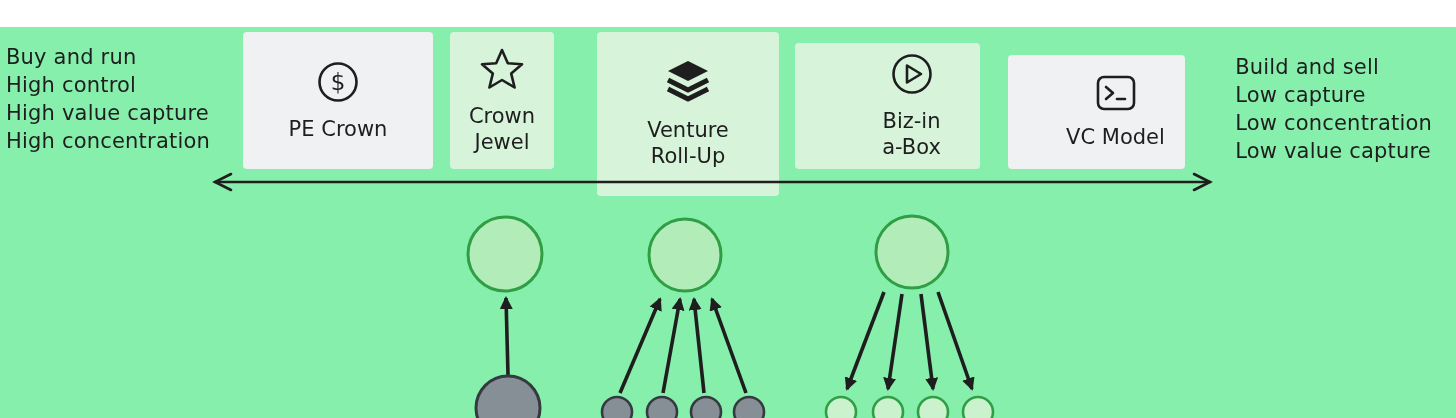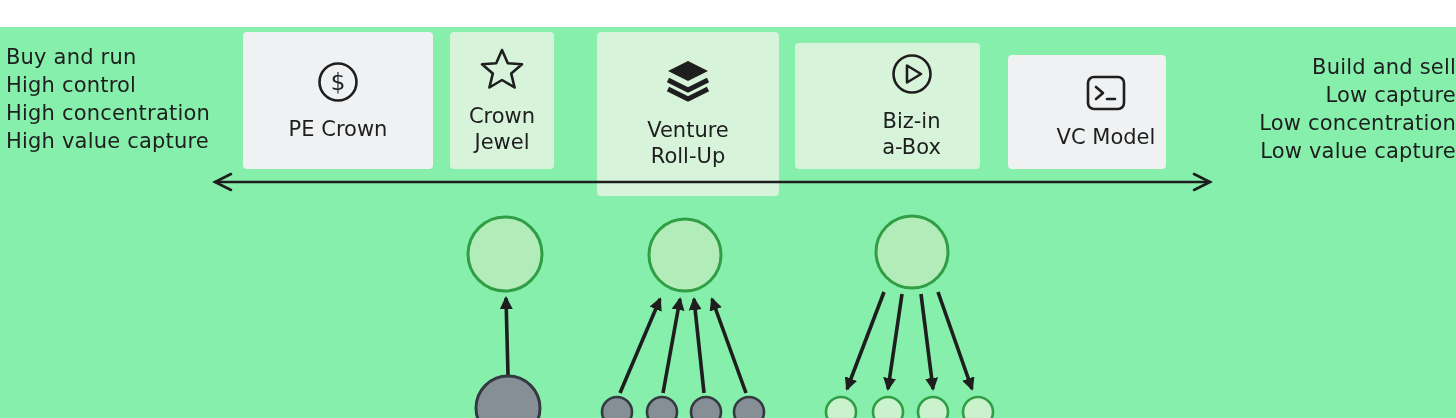--- a/index.html
+++ b/index.html
@@ -16,21 +16,21 @@
     overflow: hidden;
     margin-top: 27px;
   }
   .side-caption {
     position: absolute;
     font-size: 21px;
     line-height: 28px;
     letter-spacing: 0.2px;
   }
   .side-caption--left { left: 6px; top: 16px; text-align: left; }
-  .side-caption--right { right: 0; top: 26px; text-align: right; }
+  .side-caption--right { right: 24px; top: 26px; }
 
   .card {
     position: absolute;
     display: flex;
     flex-direction: column;
     align-items: center;
     justify-content: center;
     gap: 12px;
     border-radius: 4px;
   }
@@ -49,22 +49,22 @@
   .structures { position: absolute; left: 0; top: 170px; }
 </style>
 </head>
 <body>
 
 <div class="canvas">
 
   <div class="side-caption side-caption--left">
     <div>Buy and run</div>
     <div>High control</div>
+    <div>High value capture</div>
     <div>High concentration</div>
-    <div>High value capture</div>
   </div>
 
   <div class="side-caption side-caption--right">
     <div>Build and sell</div>
     <div>Low capture</div>
     <div>Low concentration</div>
     <div>Low value capture</div>
   </div>
 
   <div class="card card--gray" style="left:243px; top:5px; width:190px; height:137px;">
@@ -103,21 +103,21 @@
     <span class="icon">
       <svg width="44" height="44" viewBox="0 0 44 44">
         <circle cx="22" cy="22" r="18.5" fill="none" stroke="#1e1e1e" stroke-width="2.6"></circle>
         <path d="M17 13.5 L31 22 L17 30.5 Z" fill="none" stroke="#1e1e1e" stroke-width="2.6" stroke-linejoin="round"></path>
       </svg>
     </span>
     <span class="card-label">Biz-in
 a-Box</span>
   </div>
 
-  <div class="card card--gray" style="left:1008px; top:28px; width:158px; height:114px;padding-left:38px;">
+  <div class="card card--gray" style="left:1008px; top:28px; width:177px; height:114px;padding-left:38px;">
     <span class="icon">
       <svg width="40" height="38" viewBox="0 0 40 38">
         <rect x="2" y="3" width="36" height="32" rx="6" fill="none" stroke="#1e1e1e" stroke-width="2.6"></rect>
         <path d="M10 13 L17 19 L10 25" fill="none" stroke="#1e1e1e" stroke-width="2.6" stroke-linecap="round" stroke-linejoin="round"></path>
         <path d="M21 25 L29 25" stroke="#1e1e1e" stroke-width="2.6" stroke-linecap="round"></path>
       </svg>
     </span>
     <span class="card-label">VC Model</span>
   </div>
 

